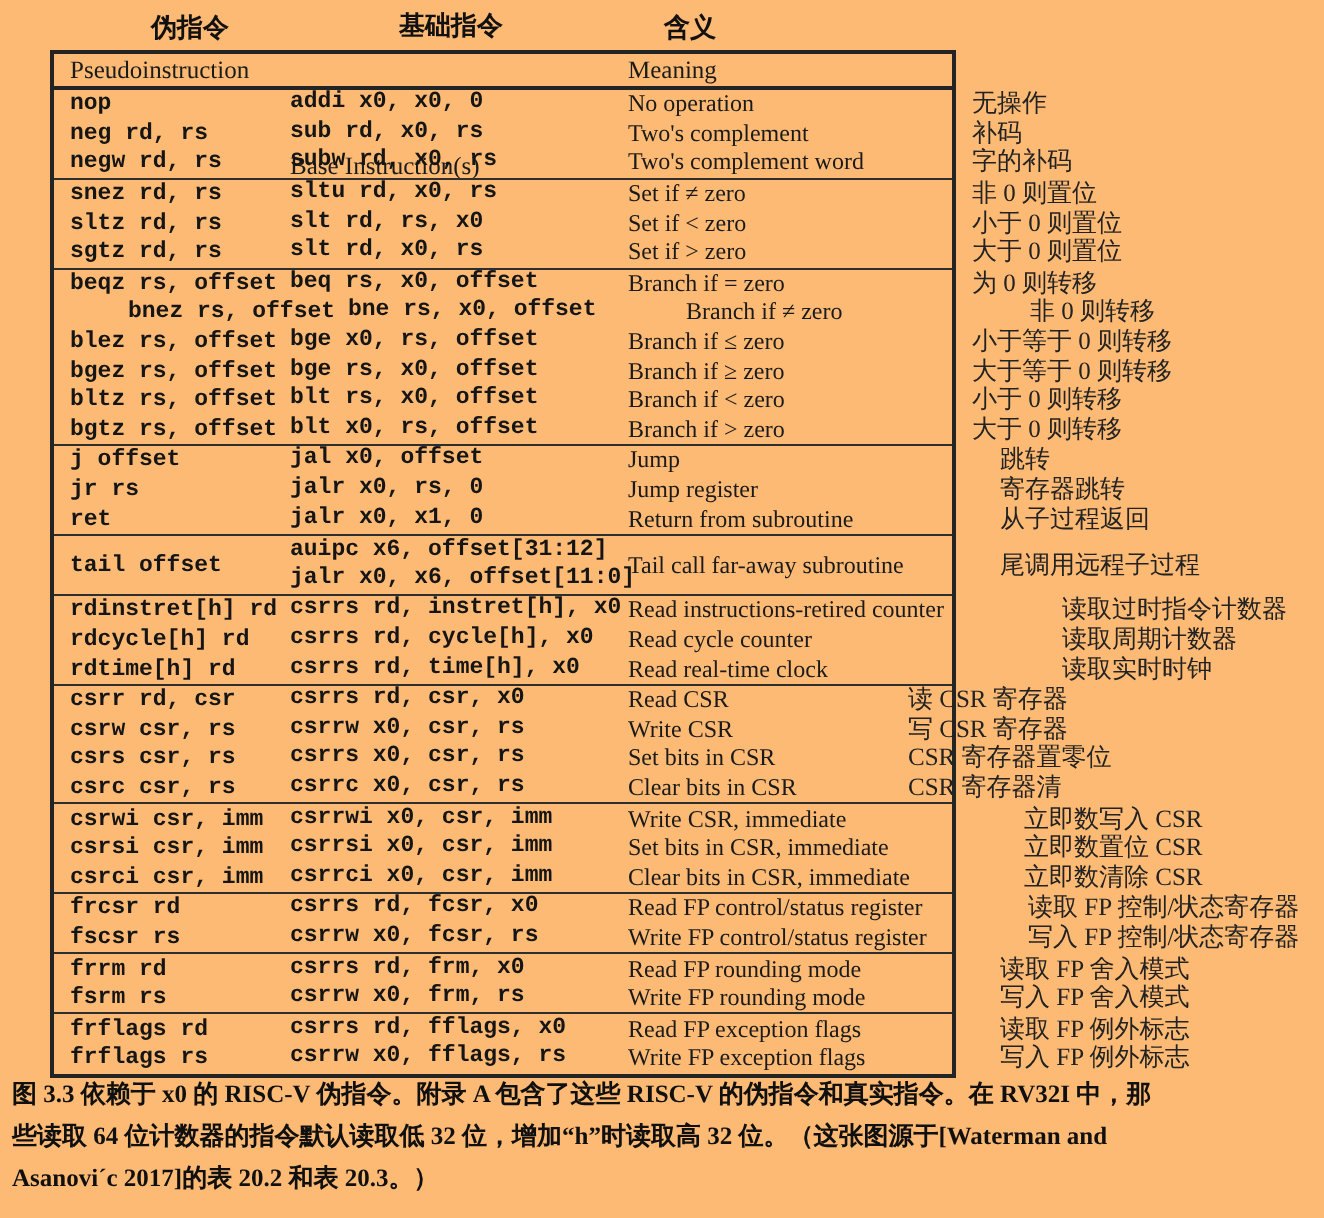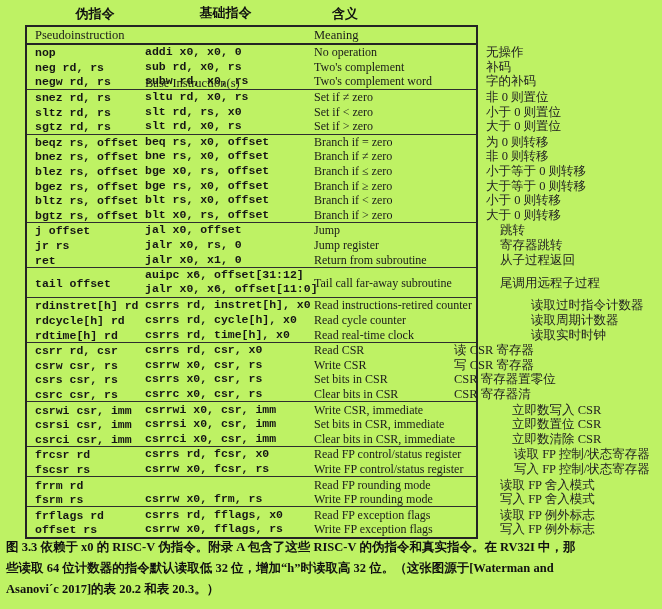--- a/index.html
+++ b/index.html
@@ -1,16 +1,16 @@
 <!DOCTYPE html>
 <html><head>
 <meta charset="utf-8">
 <style>
   html,body{margin:0;padding:0;background:#ffffff;}
-  .page{position:relative;width:662px;height:609px;background:#bef264;overflow:hidden;color:#1a1a1a;}
+  .page{position:relative;width:662px;height:609px;background:#fdba74;overflow:hidden;color:#1a1a1a;}
   .cjk-head{position:absolute;top:6px;height:16px;line-height:16px;text-align:center;
             font-family:"Liberation Sans",sans-serif;font-weight:bold;font-size:13px;color:#111;}
   #h-pseudo{left:55px;width:80px;}
   #h-base{left:178px;width:95px;font-family:Liberation Mono, monospace;}
   #h-meaning{left:313px;width:64px;}
 
   .ptable{position:absolute;left:25px;top:25px;width:449px;border:2px solid #242424;background:transparent;}
   .thead{position:relative;height:16px;border-bottom:2px solid #242424;
          font-family:"Liberation Serif",serif;font-size:12.5px;color:#1a1a1a;padding-left:24px;}
   .thead span{position:absolute;top:0;line-height:16px;white-space:nowrap;}
@@ -90,21 +90,21 @@
     <span class="note ni1">大于 0 则置位</span>
   </div>
         </div>
         <div class="tgroup sep">
           <div class="trow" style="height: 14.6px;">
     <span class="c1">beqz rs, offset</span>
     <span class="c2"><div class="bline">beq rs, x0, offset</div></span>
     <span class="c3">Branch if = zero</span>
     <span class="note ni1">为 0 则转移</span>
   </div>
-          <div class="trow" style="height: 14.6px;">
+          <div class="trow" style="height: 14.6px; margin-left: 29px;">
     <span class="c1">bnez rs, offset</span>
     <span class="c2"><div class="bline">bne rs, x0, offset</div></span>
     <span class="c3">Branch if ≠ zero</span>
     <span class="note ni1">非 0 则转移</span>
   </div>
           <div class="trow" style="height: 14.6px;">
     <span class="c1">blez rs, offset</span>
     <span class="c2"><div class="bline">bge x0, rs, offset</div></span>
     <span class="c3">Branch if ≤ zero</span>
     <span class="note ni1">小于等于 0 则转移</span>
@@ -232,39 +232,40 @@
           <div class="trow" style="height: 14.6px;">
     <span class="c1">fscsr rs</span>
     <span class="c2"><div class="bline">csrrw x0, fcsr, rs</div></span>
     <span class="c3">Write FP control/status register</span>
     <span class="note ni4">写入 FP 控制/状态寄存器</span>
   </div>
         </div>
         <div class="tgroup sep">
           <div class="trow" style="height: 14.6px;">
     <span class="c1">frrm rd</span>
+    <span class="c2"><div class="bline">csrrs rd, frm, x0</div></span>
     <span class="c3">Read FP rounding mode</span>
     <span class="note ni2">读取 FP 舍入模式</span>
   </div>
           <div class="trow" style="height: 14.6px;">
     <span class="c1">fsrm rs</span>
     <span class="c2"><div class="bline">csrrw x0, frm, rs</div></span>
     <span class="c3">Write FP rounding mode</span>
     <span class="note ni2">写入 FP 舍入模式</span>
   </div>
         </div>
         <div class="tgroup sep">
           <div class="trow" style="height: 14.6px;">
     <span class="c1">frflags rd</span>
     <span class="c2"><div class="bline">csrrs rd, fflags, x0</div></span>
     <span class="c3">Read FP exception flags</span>
     <span class="note ni2">读取 FP 例外标志</span>
   </div>
           <div class="trow" style="height: 14.6px;">
-    <span class="c1">offset rs</span>
+    <span class="c1">frflags rs</span>
     <span class="c2"><div class="bline">csrrw x0, fflags, rs</div></span>
     <span class="c3">Write FP exception flags</span>
     <span class="note ni2">写入 FP 例外标志</span>
   </div>
         </div>
       </div>
   </div>
 
   <div class="caption">
     <div>图 3.3 依赖于 x0 的 RISC-V 伪指令。附录 A 包含了这些 RISC-V 的伪指令和真实指令。在 RV32I 中，那</div>

